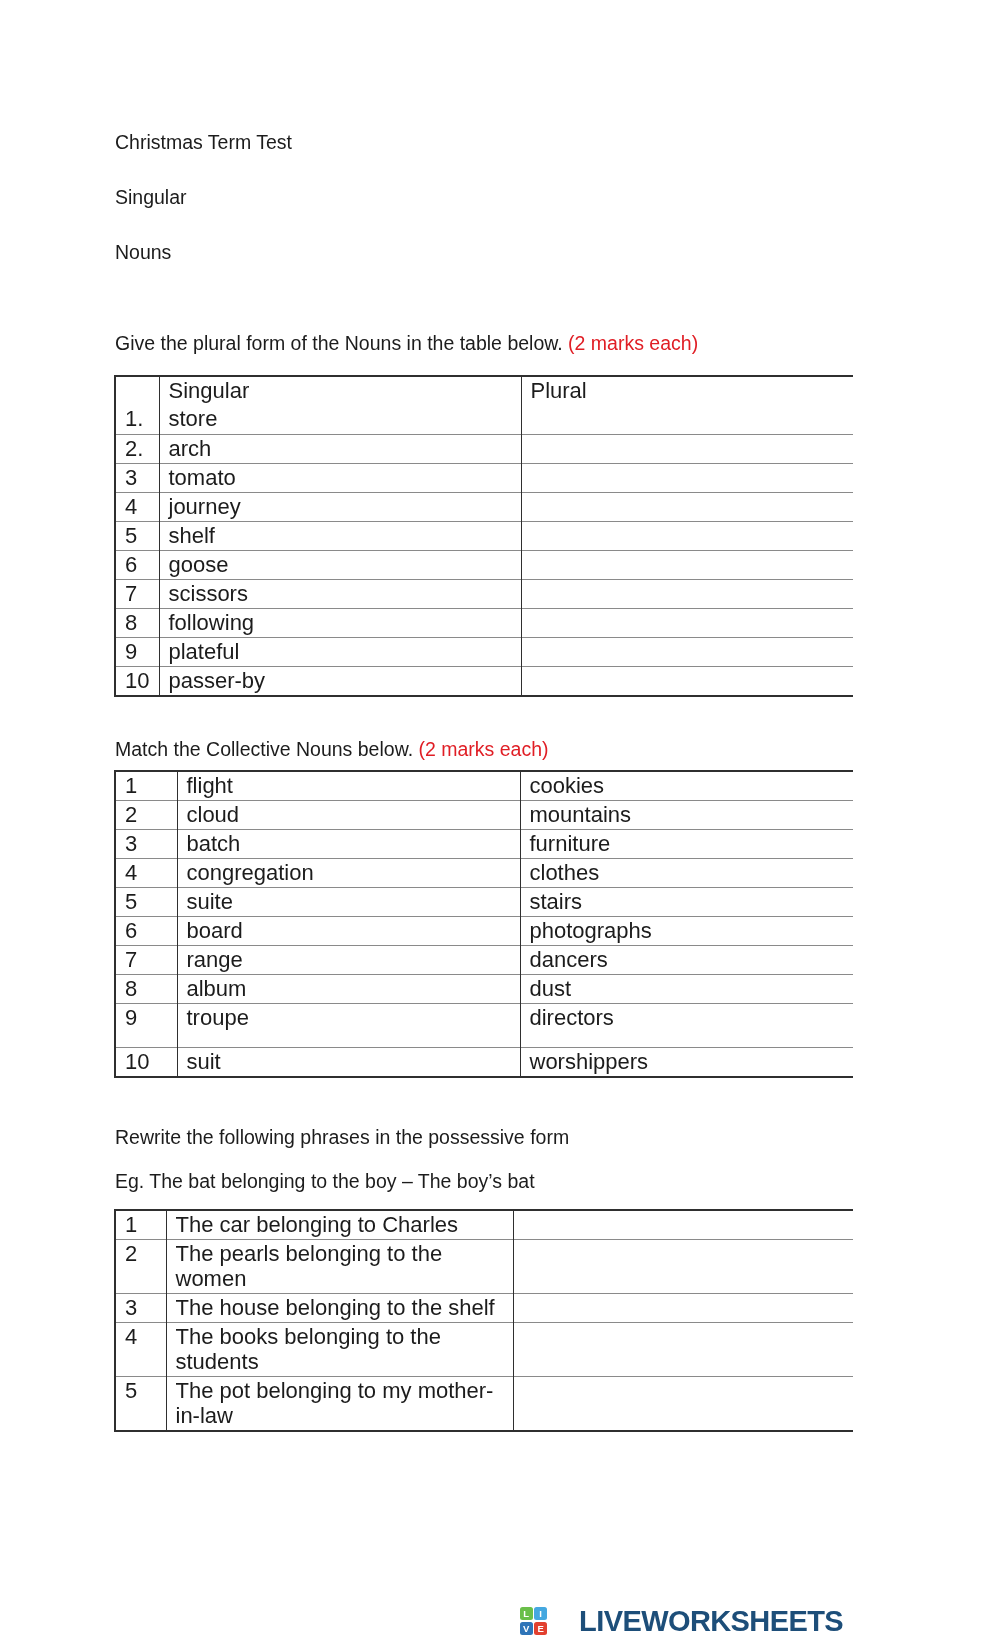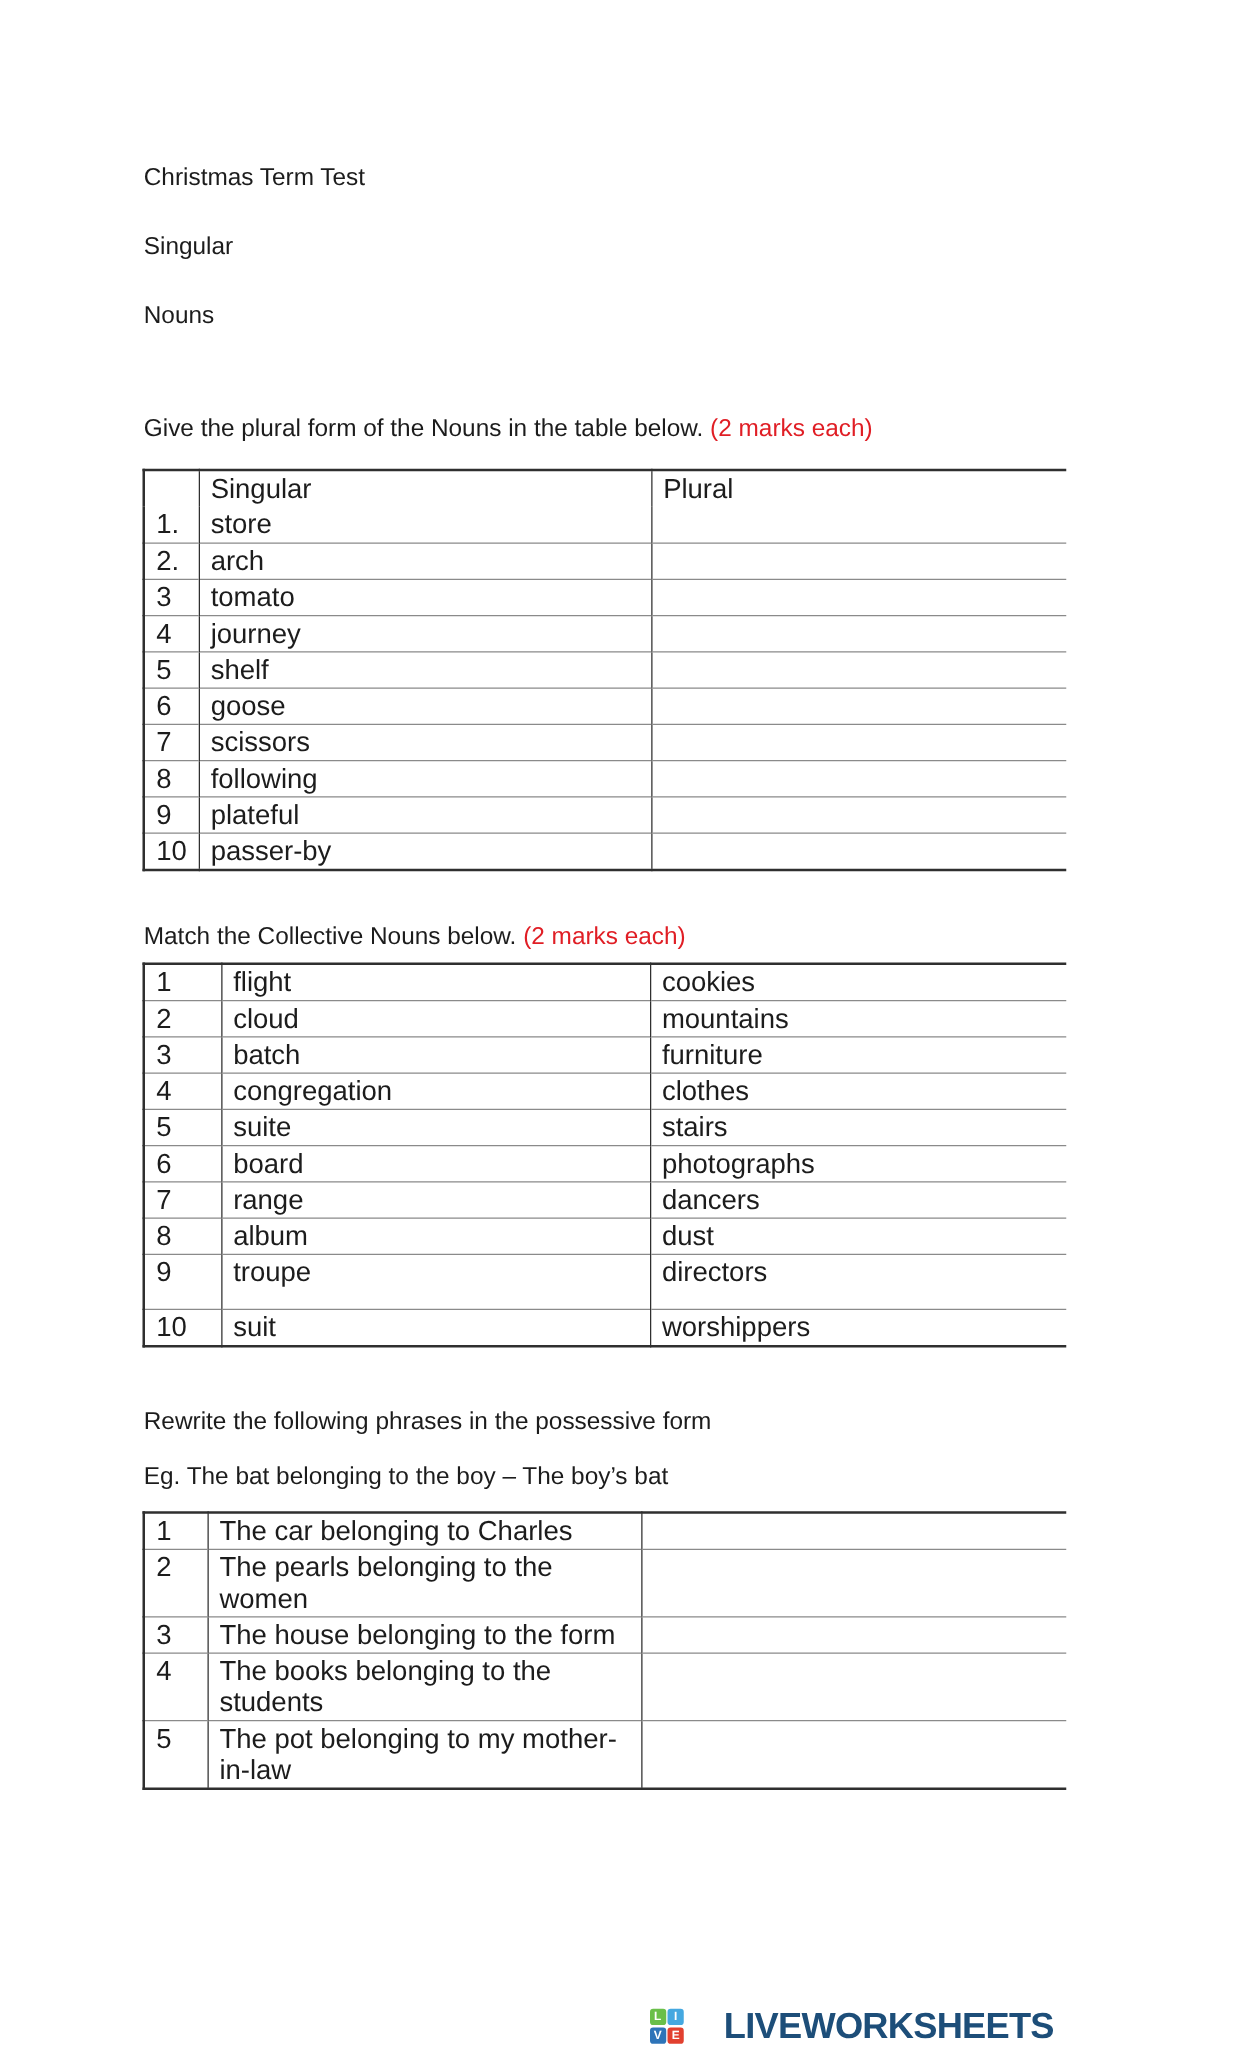--- a/index.html
+++ b/index.html
@@ -211,21 +211,21 @@
           <td></td>
         </tr>
         <tr>
           <td>2</td>
           <td class="prewrap">The pearls belonging to the
 women</td>
           <td></td>
         </tr>
         <tr>
           <td>3</td>
-          <td class="prewrap">The house belonging to the form</td>
+          <td class="prewrap">The house belonging to the shelf</td>
           <td></td>
         </tr>
         <tr>
           <td>4</td>
           <td class="prewrap">The books belonging to the
 students</td>
           <td></td>
         </tr>
         <tr>
           <td>5</td>

